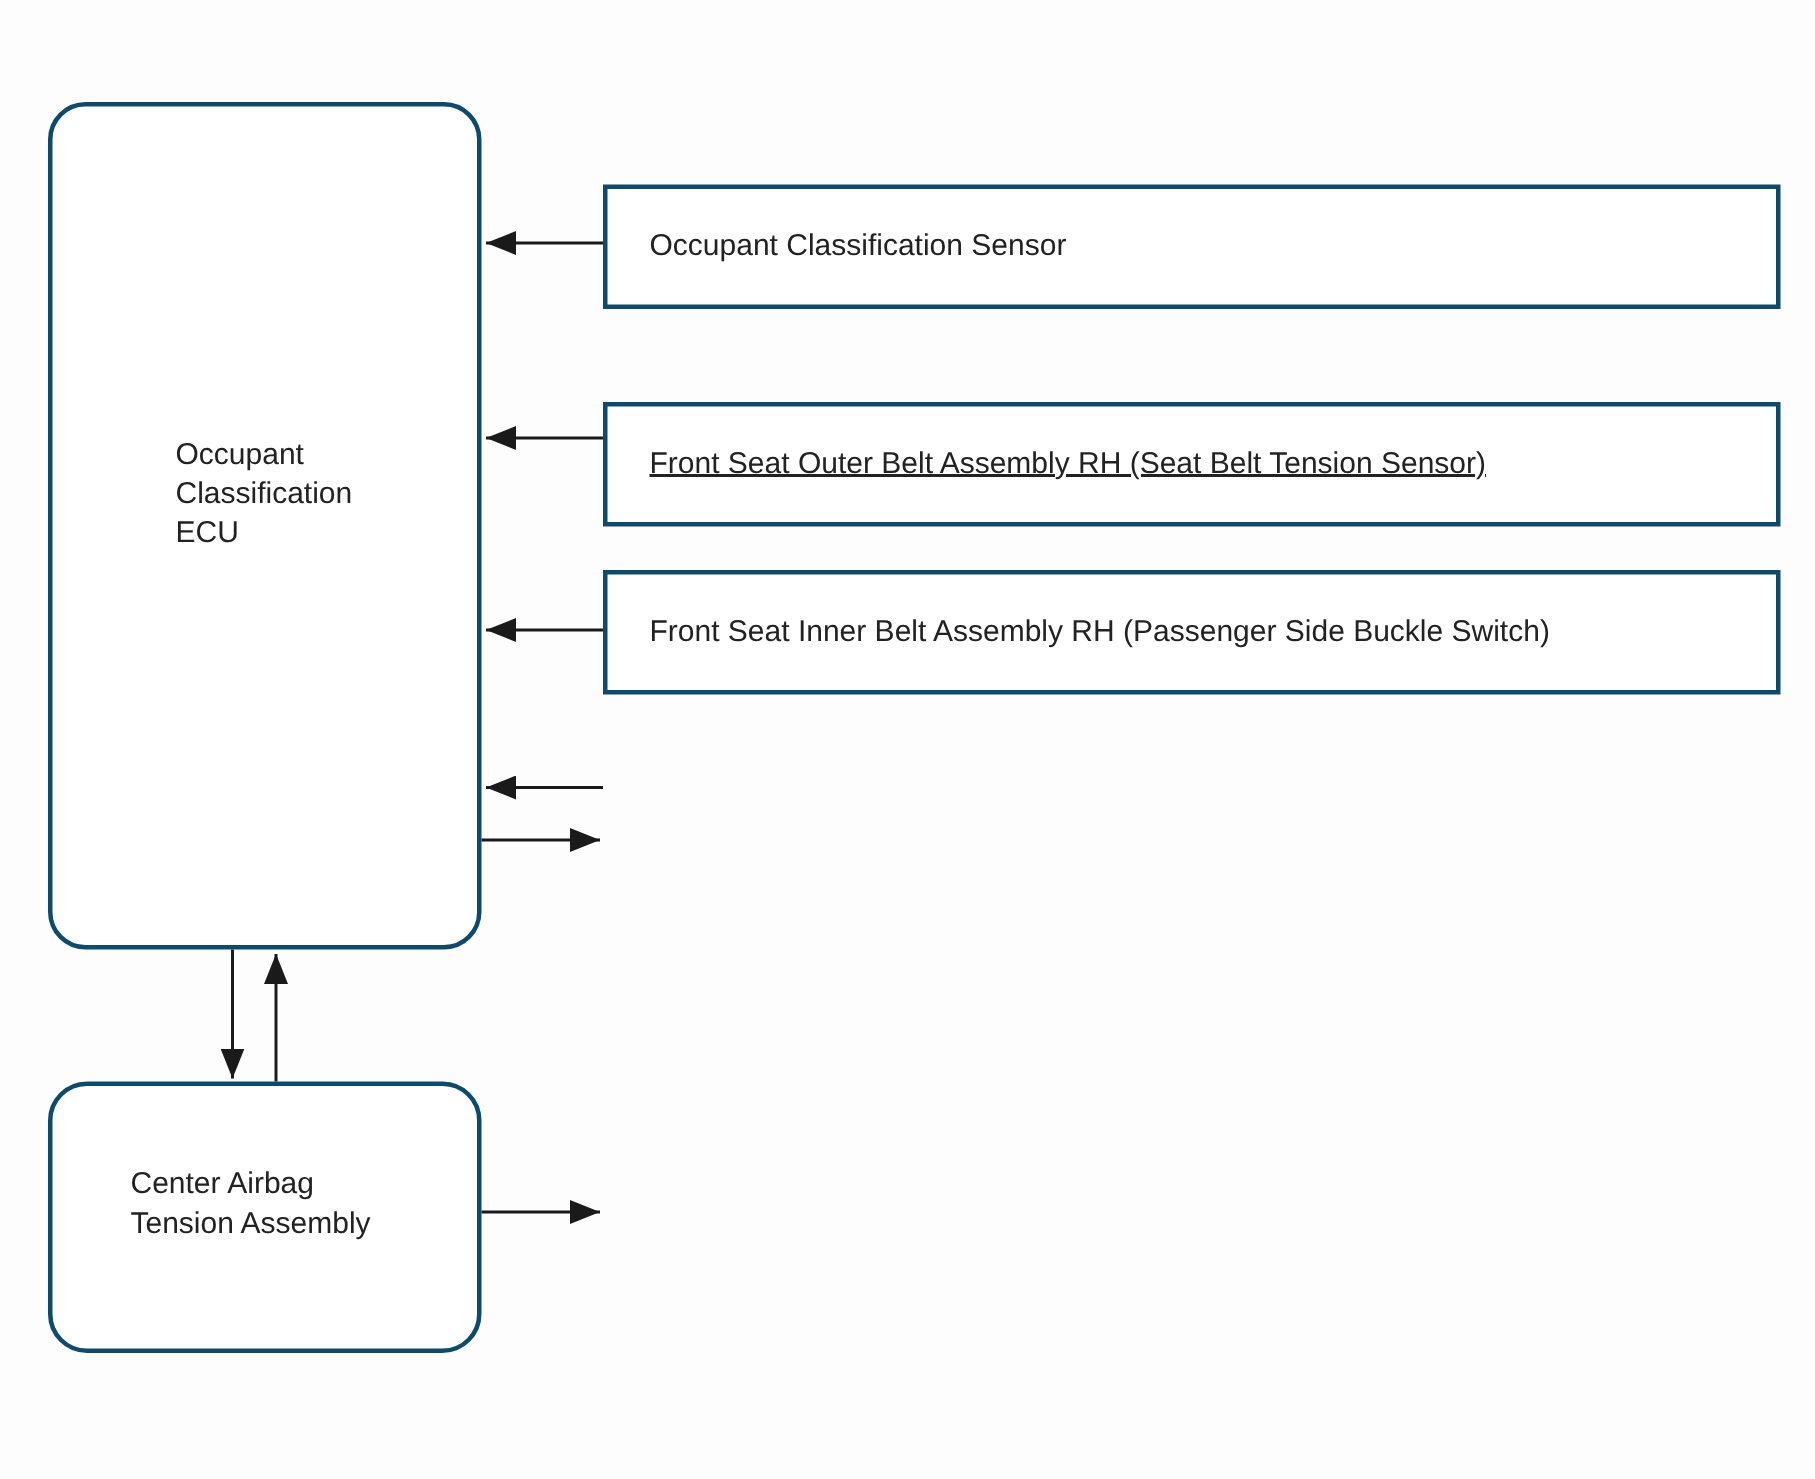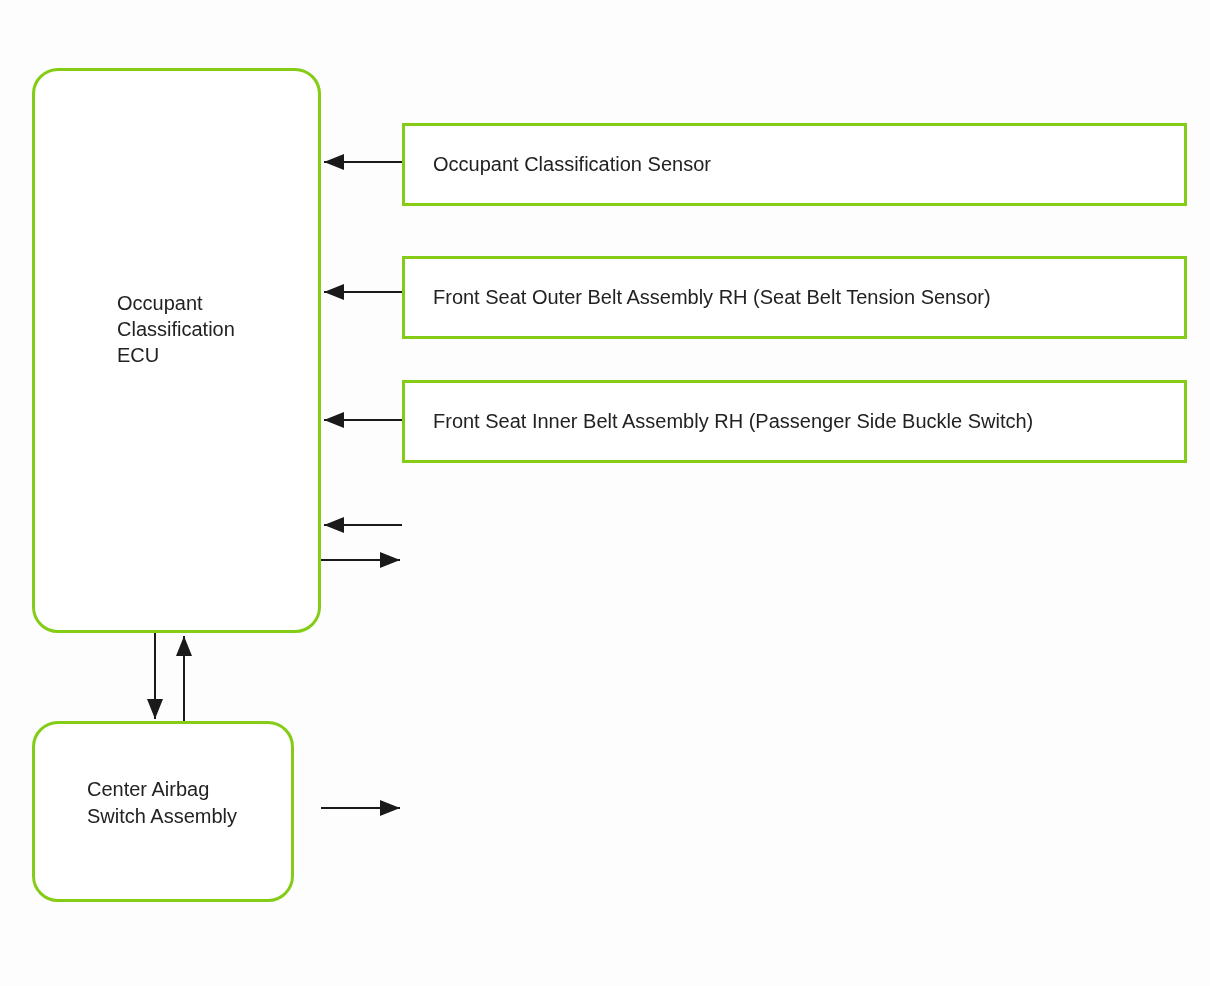--- a/index.html
+++ b/index.html
@@ -19,61 +19,62 @@
   .connectors {
     position: absolute;
     left: 0;
     top: 0;
     z-index: 1;
   }
   .node {
     position: absolute;
     box-sizing: border-box;
     background: #ffffff;
-    border: 3px solid #84cc16;
+    border: 3px solid #0c4a6e;
     font-size: 20px;
     z-index: 2;
   }
   .node.rounded {
     border-radius: 26px;
   }
   .node.rect {
     left: 402px;
     width: 785px;
     height: 83px;
     display: flex;
     align-items: center;
     padding-left: 28px;
   }
   #node-ecu {
     left: 32px;
     top: 68px;
     width: 289px;
     height: 565px;
+    border-radius: 25px;
   }
   #node-ecu .label-block {
     position: absolute;
     left: 82px;
     top: 219px;
     line-height: 26px;
   }
   #node-center-airbag {
     left: 32px;
     top: 721px;
-    width: 262px;
+    width: 289px;
     height: 181px;
   }
   #node-center-airbag .label-block {
     position: absolute;
     left: 52px;
     top: 52px;
     line-height: 27px;
   }
   #node-ocs     { top: 123px; }
-  #node-outer   { top: 256px; }
+  #node-outer   { top: 268px; text-decoration: underline; }
   #node-inner   { top: 380px; align-items: center; }
   #node-dlc3    { top: 503px; height: 84px; }
   #node-pab     { top: 770px; }
   .conn-line {
     stroke: #1a1a1a;
     stroke-width: 2;
     fill: none;
   }
 </style>
 </head>
@@ -109,21 +110,21 @@
     <div class="label-block">
       <div>Occupant</div>
       <div>Classification</div>
       <div>ECU</div>
     </div>
   </div>
 
   <div class="node rounded" id="node-center-airbag">
     <div class="label-block">
       <div>Center Airbag</div>
-      <div>Switch Assembly</div>
+      <div>Tension Assembly</div>
     </div>
   </div>
 
   <div class="node rect" id="node-ocs">
     <span>Occupant Classification Sensor</span>
   </div>
 
   <div class="node rect" id="node-outer">
     <span>Front Seat Outer Belt Assembly RH (Seat Belt Tension Sensor)</span>
   </div>

